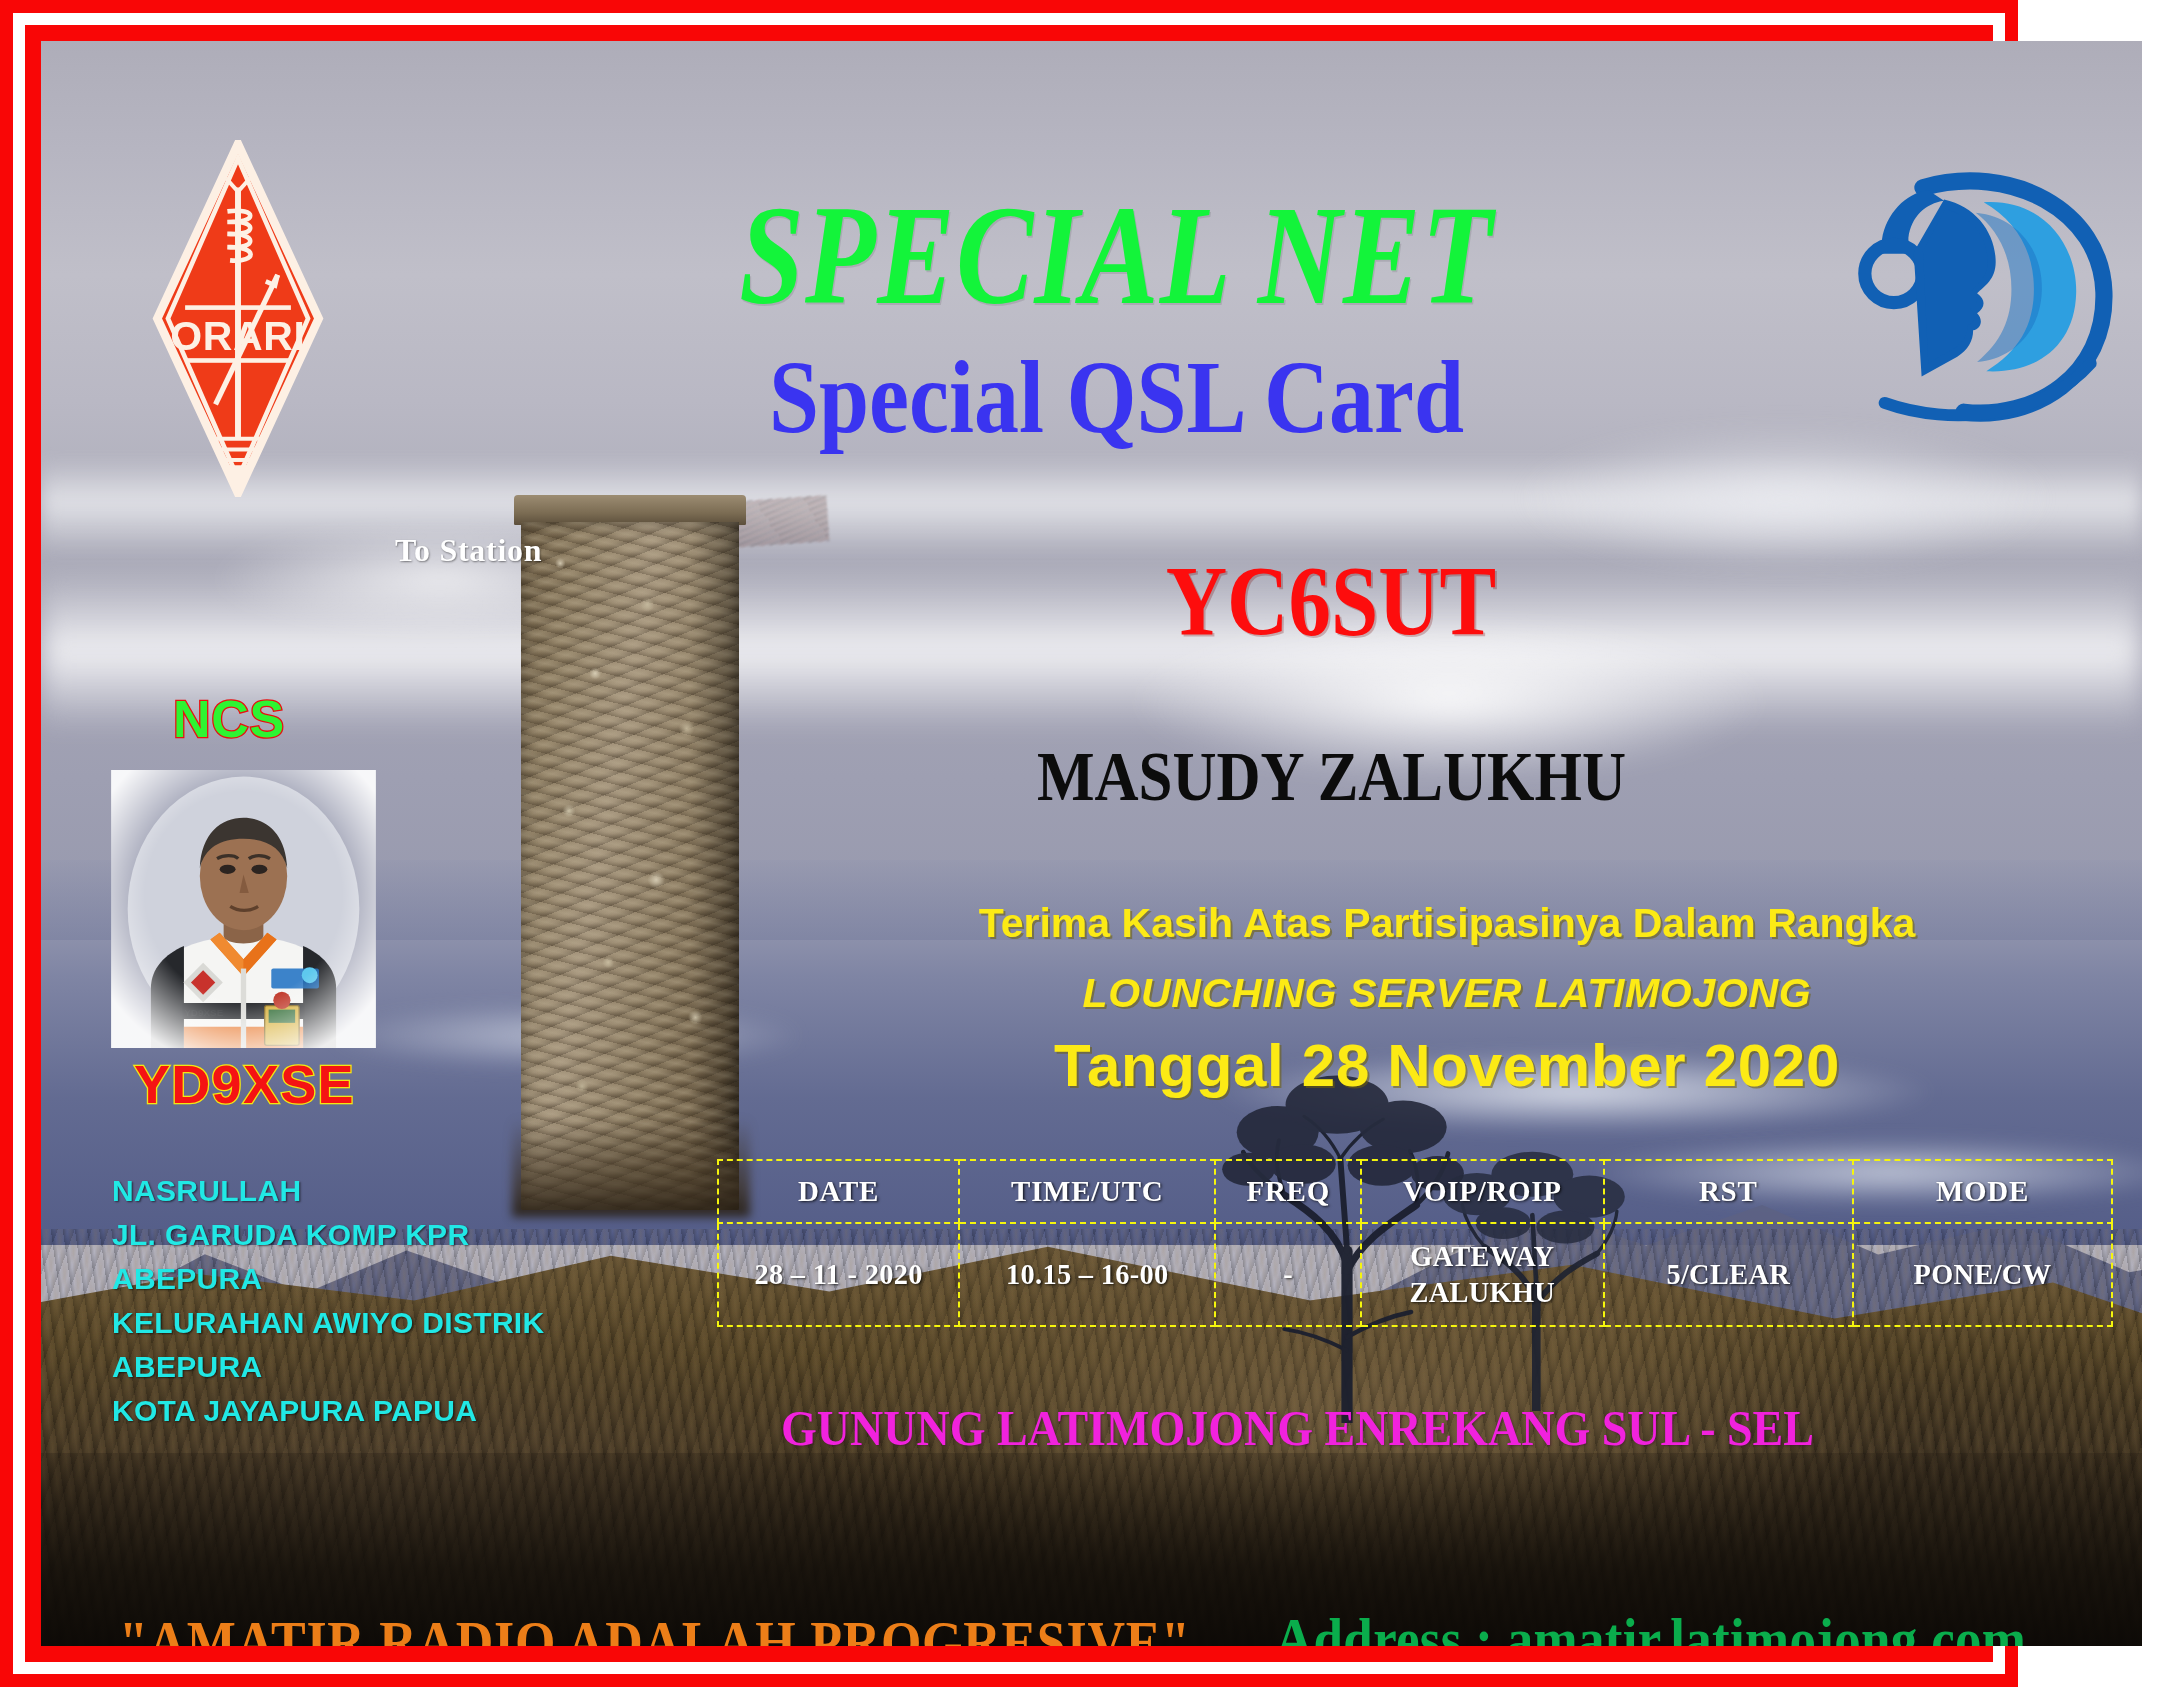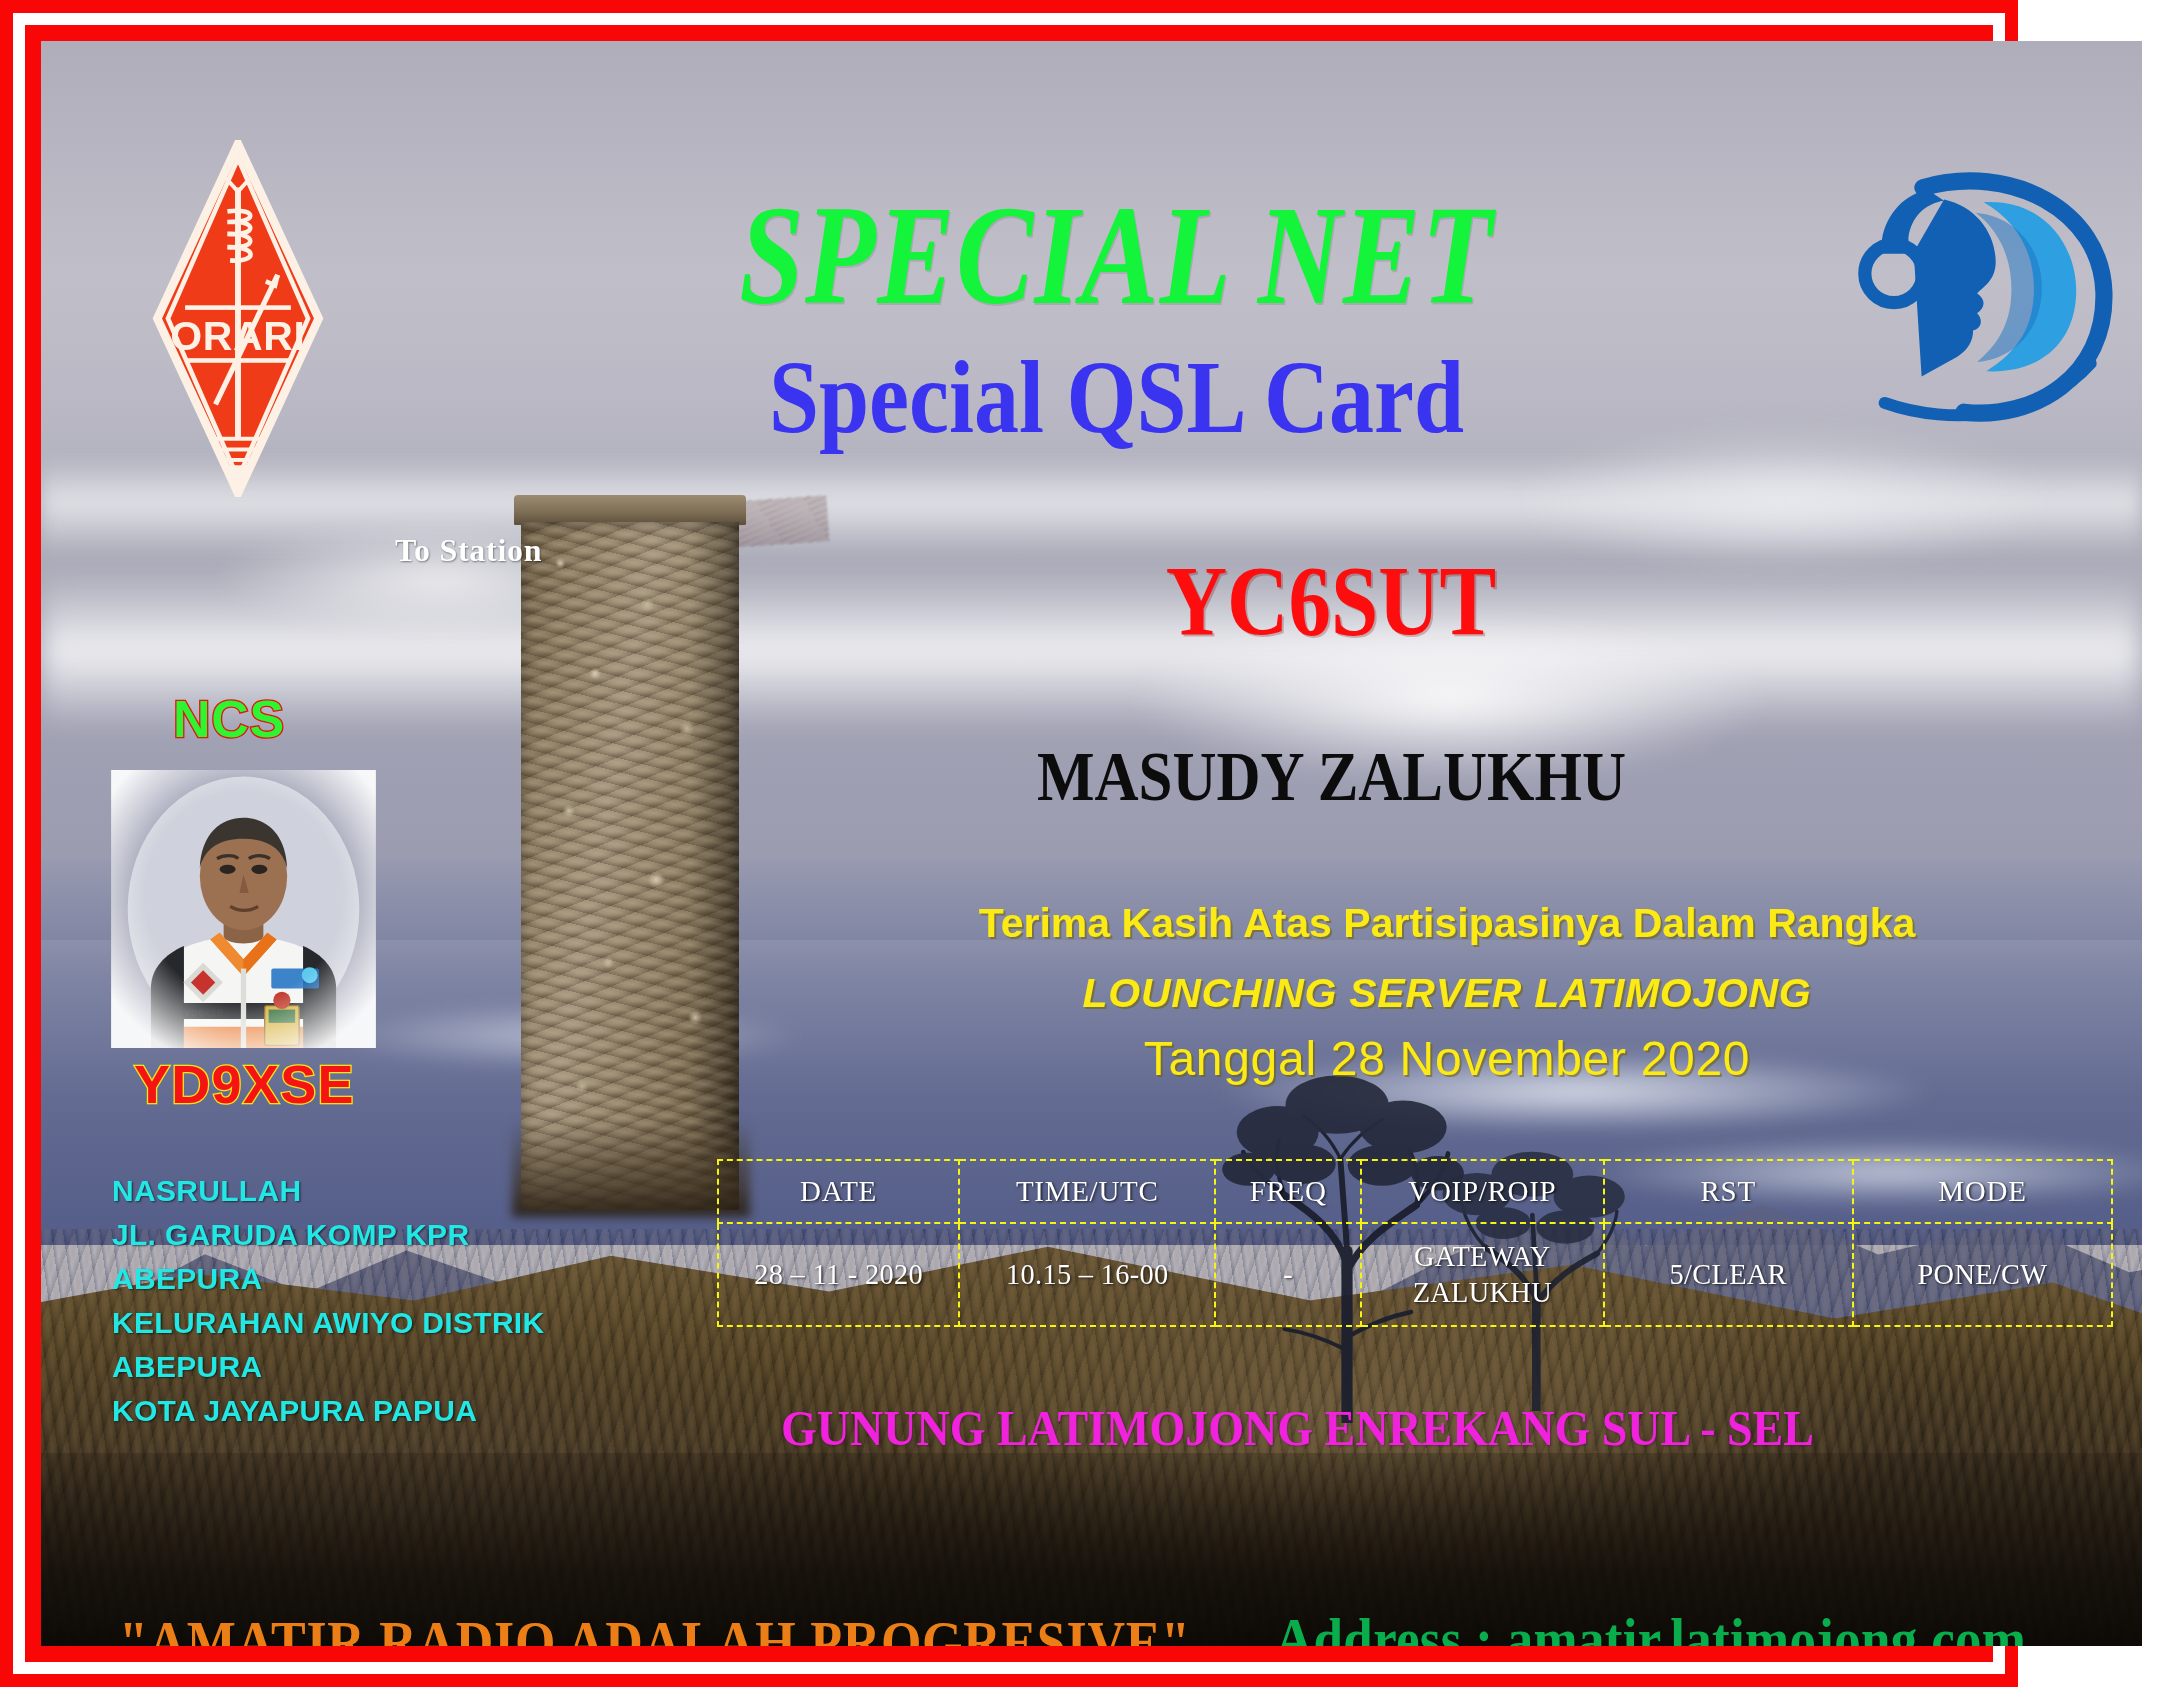--- a/index.html
+++ b/index.html
@@ -310,21 +310,21 @@
     letter-spacing: 0px;
     text-shadow: 2px 2px 0 rgba(110,95,8,0.55);
   }
   #thanks-block .line2 {
     font-size: 41px; font-weight: bold; font-style: italic; line-height: 1.1;
     margin-top: 24px;
     letter-spacing: 0.7px;
     text-shadow: 2px 2px 0 rgba(110,95,8,0.55);
   }
   #thanks-block .line3 {
-    font-size: 48px; font-weight: normal; line-height: 1.1;
+    font-size: 60px; font-weight: bold; line-height: 1.1;
     margin-top: 17px;
     letter-spacing: 0.7px;
     text-shadow: 2px 2px 0 rgba(110,95,8,0.55);
   }
 
   
   #ncs-label {
     position: absolute; left: 132px; top: 648px;
     z-index: 8;
     font-family: "Liberation Sans", sans-serif;
@@ -374,21 +374,21 @@
     left: 676px; top: 1118px;
     width: 1396px; height: 165px;
     z-index: 7;
     border-collapse: collapse;
     table-layout: fixed;
   }
   #qso-table td, #qso-table th {
     border: 2px dashed #f5f50d;
     color: #ffffff;
     font-family: "Liberation Serif", serif;
-    font-weight: normal;
+    font-weight: bold;
     text-align: center;
     vertical-align: middle;
     padding: 0;
     text-shadow: 1.3px 1.3px 2.6px rgba(0,0,0,0.75);
   }
   #qso-table thead th {
     height: 61px;
     font-size: 29px;
     letter-spacing: 0.7px;
   }

